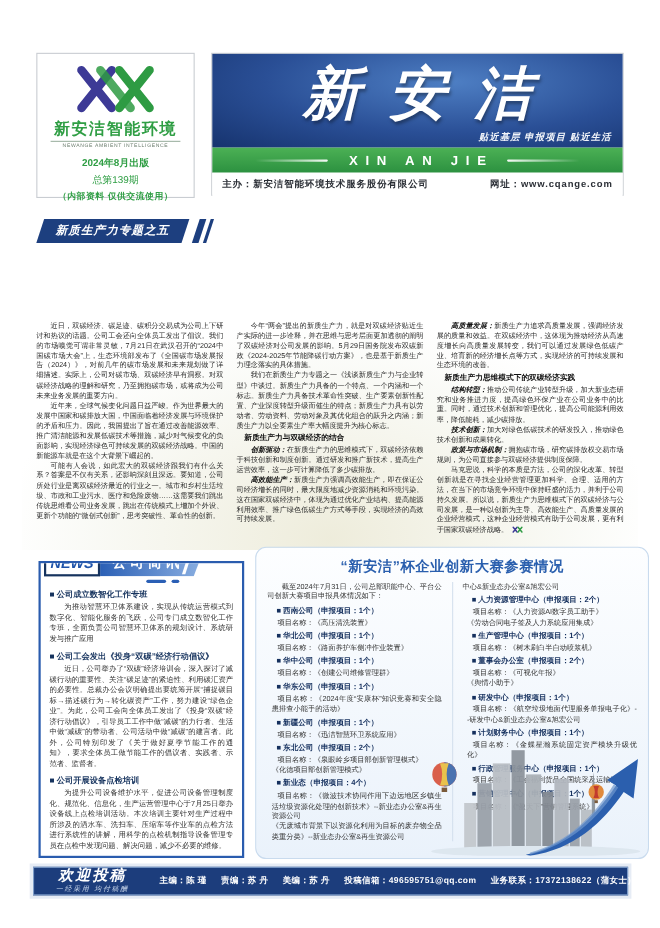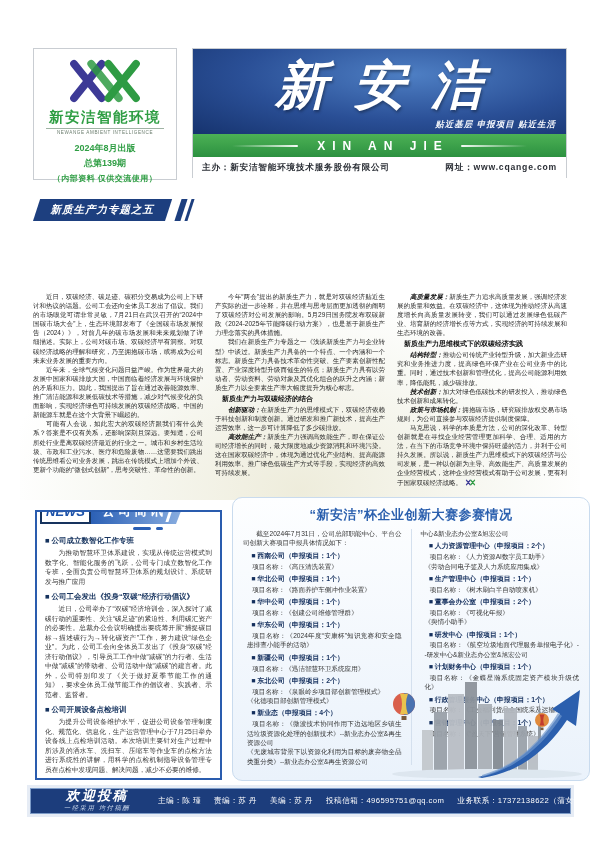--- a/index.html
+++ b/index.html
@@ -6,21 +6,21 @@
   .page{position:relative;width:600px;height:844px;background:#ffffff;overflow:hidden;
         font-family:"Liberation Sans","DejaVu Sans",sans-serif;}
 
   
   .logo-box{position:absolute;left:33px;top:48px;width:144px;height:132px;
             border:1px solid #c9cdd2;background:#fff;text-align:center;box-sizing:border-box;padding-top:6px;}
   .logo-mark{display:block;margin:0 auto;}
   .logo-title{color:#2f9e44;font-weight:bold;font-size:14.5px;letter-spacing:1.5px;margin-top:1px;}
   .logo-sub{color:#6b7d6e;font-size:4.6px;letter-spacing:.6px;border-top:1px solid #9fb3a4;width:118px;margin:1px auto 0;padding-top:1px;}
   .pub-date{color:#2f9e44;font-weight:bold;font-size:9px;margin-top:7px;}
-  .issue{color:#2f9e44;font-weight:bold;font-size:9px;margin-top:2px;}
+  .issue{color:#2f9e44;font-weight:normal;font-size:9px;margin-top:2px;}
   .internal{color:#2f9e44;font-weight:bold;font-size:8px;margin-top:3px;letter-spacing:.5px;}
 
   .masthead{position:absolute;left:192px;top:48px;width:375px;height:130px;box-sizing:border-box;
             border:1px solid #c9cdd2;background:#fff;}
   .mast-blue{position:relative;height:85px;
              background:radial-gradient(ellipse at 58% 30%,#4e7fc4 0%,#2a4f96 55%,#16336e 100%);}
   .mast-title{position:absolute;left:0;right:0;top:2px;text-align:center;color:#fff;
               font-family:"DejaVu Serif","Liberation Serif",serif;font-style:italic;font-weight:700;
               font-size:52px;letter-spacing:26px;text-indent:26px;text-shadow:1px 2px 3px rgba(0,0,0,.35);}
   .mast-tagline{position:absolute;right:10px;bottom:3px;color:#f2f5fa;font-size:8.5px;font-style:italic;
@@ -82,25 +82,25 @@
   .ccol.right{border-left:1px solid #d4e0ee;padding-left:9px;}
   .cintro{margin:0;text-indent:2em;}
   .ccont{margin:0;}
   .chead{font-weight:bold;color:#15305e;margin:3px 0 1px;padding-left:1.2em;font-size:6.9px;}
   .cbody{margin:0;white-space:pre-line;padding-left:.6em;text-indent:.8em;}
   .city{position:absolute;right:2px;bottom:2px;z-index:3;}
 
   
   .footer{position:absolute;left:30px;top:788px;width:541px;height:26px;box-sizing:border-box;
           background:#1c3d7c;border:1px solid #7d9cc8;box-shadow:0 0 0 3px #e6ecf5;
-          display:flex;align-items:center;gap:13px;padding:0 18px;color:#fff;}
+          display:flex;align-items:center;gap:13px;padding:0 5px;color:#fff;}
   .invite{text-align:center;min-width:96px;}
   .invite-title{font-size:13.5px;font-weight:900;font-style:italic;letter-spacing:2px;line-height:1;}
   .invite-sub{font-size:6.3px;font-style:italic;letter-spacing:1.6px;color:#ccd9ec;margin-top:1px;}
-  .fitem{font-size:7.7px;font-weight:normal;letter-spacing:.4px;white-space:nowrap;}
+  .fitem{font-size:7.7px;font-weight:bold;letter-spacing:.4px;white-space:nowrap;}
 </style>
 </head>
 <body>
 
 <div class="page">
 
   <div class="logo-box">
     <svg class="logo-mark" width="86" height="52" viewBox="0 0 100 60">
       <path d="M14 10 L46 50 M46 10 L14 50" stroke="#3d3a96" stroke-width="9" stroke-linecap="round" fill="none"></path>
       <path d="M54 10 L86 50 M86 10 L54 50" stroke="#2e9b43" stroke-width="9" stroke-linecap="round" fill="none"></path>

